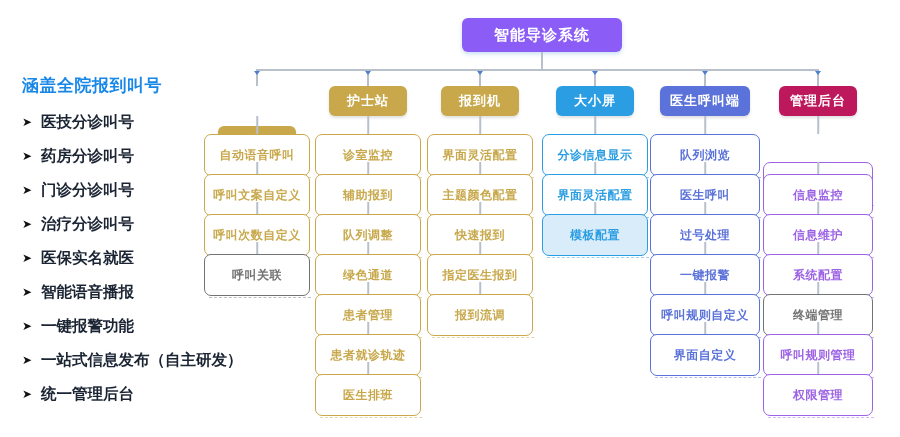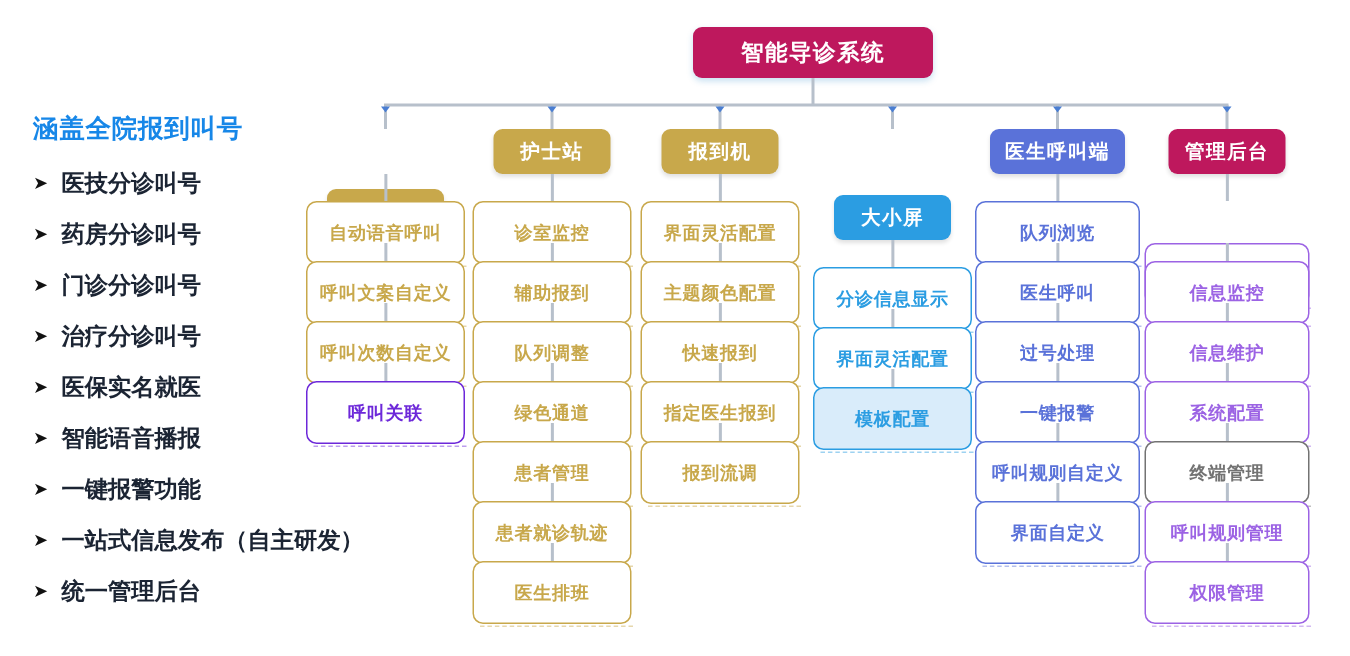--- a/index.html
+++ b/index.html
@@ -55,21 +55,21 @@
     content:""; position:absolute; left:4px; right:-2px; bottom:-3px; height:0;
     border-bottom:1px dashed currentColor; opacity:.45;
   }
   .vconn { position:absolute; width:1.5px; background:#b7c0cb; left:50%; transform:translateX(-50%); }
 </style>
 </head>
 <body>
 
 <div class="stage">
 
-  <div class="root-node" style="background: #be185d;">智能导诊系统</div>
+  <div class="root-node" style="background: #8b5cf6;">智能导诊系统</div>
 
   <div class="sidebar">
     <div class="sidebar-title" style="color: rgb(23, 135, 232);">涵盖全院报到叫号</div>
     <ul class="sidebar-list" id="sidebar-list">
         <li class="sidebar-item">
           <span class="sidebar-bullet">➤</span>
           <span>医技分诊叫号</span>
         </li>
         <li class="sidebar-item">
           <span class="sidebar-bullet">➤</span>
@@ -126,21 +126,21 @@
   <div id="columns">
       <div class="column" style="left: 204px; width: 106px; height: 208px;">
         <div class="col-header" style="background: rgb(200, 168, 75); margin-top: 40px;">语音播报</div>
         <div class="vconn" style="top: 30px; height: 18px;"></div>
         <div class="col-item" style="top: 48px; color: rgb(200, 168, 75);">自动语音呼叫</div>
         <div class="vconn" style="top: 76px; height: 12px;"></div>
         <div class="col-item" style="top: 88px; color: rgb(200, 168, 75);">呼叫文案自定义</div>
         <div class="vconn" style="top: 116px; height: 12px;"></div>
         <div class="col-item" style="top: 128px; color: rgb(200, 168, 75);">呼叫次数自定义</div>
         <div class="vconn" style="top: 156px; height: 12px;"></div>
-        <div class="col-item" style="top: 168px; color: #6d28d9;">呼叫关联</div>
+        <div class="col-item" style="top: 168px; color: #737373;">呼叫关联</div>
       </div>
       <div class="column" style="left: 315px; width: 106px; height: 328px;">
         <div class="col-header" style="background: rgb(200, 168, 75);">护士站</div>
         <div class="vconn" style="top: 30px; height: 18px;"></div>
         <div class="col-item" style="top: 48px; color: rgb(200, 168, 75);">诊室监控</div>
         <div class="vconn" style="top: 76px; height: 12px;"></div>
         <div class="col-item" style="top: 88px; color: rgb(200, 168, 75);">辅助报到</div>
         <div class="vconn" style="top: 116px; height: 12px;"></div>
         <div class="col-item" style="top: 128px; color: rgb(200, 168, 75);">队列调整</div>
         <div class="vconn" style="top: 156px; height: 12px;"></div>
@@ -158,21 +158,21 @@
         <div class="col-item" style="top: 48px; color: rgb(200, 168, 75);">界面灵活配置</div>
         <div class="vconn" style="top: 76px; height: 12px;"></div>
         <div class="col-item" style="top: 88px; color: rgb(200, 168, 75);">主题颜色配置</div>
         <div class="vconn" style="top: 116px; height: 12px;"></div>
         <div class="col-item" style="top: 128px; color: rgb(200, 168, 75);">快速报到</div>
         <div class="vconn" style="top: 156px; height: 12px;"></div>
         <div class="col-item" style="top: 168px; color: rgb(200, 168, 75);">指定医生报到</div>
         <div class="vconn" style="top: 196px; height: 12px;"></div>
         <div class="col-item" style="top: 208px; color: rgb(200, 168, 75);">报到流调</div>
       </div>
-      <div class="column" style="left: 542px; width: 106px; height: 168px; margin-top: 44px;">
+      <div class="column" style="left: 542px; width: 106px; height: 168px;">
         <div class="col-header" style="background: rgb(43, 157, 226);">大小屏</div>
         <div class="vconn" style="top: 30px; height: 18px;"></div>
         <div class="col-item" style="top: 48px; color: rgb(43, 157, 226);">分诊信息显示</div>
         <div class="vconn" style="top: 76px; height: 12px;"></div>
         <div class="col-item" style="top: 88px; color: rgb(43, 157, 226);">界面灵活配置</div>
         <div class="vconn" style="top: 116px; height: 12px;"></div>
         <div class="col-item" style="top: 128px; color: rgb(43, 157, 226); background: rgb(217, 236, 250);">模板配置</div>
       </div>
       <div class="column" style="left: 650px; width: 110px; height: 288px;">
         <div class="col-header" style="background: rgb(90, 114, 217);">医生呼叫端</div>

